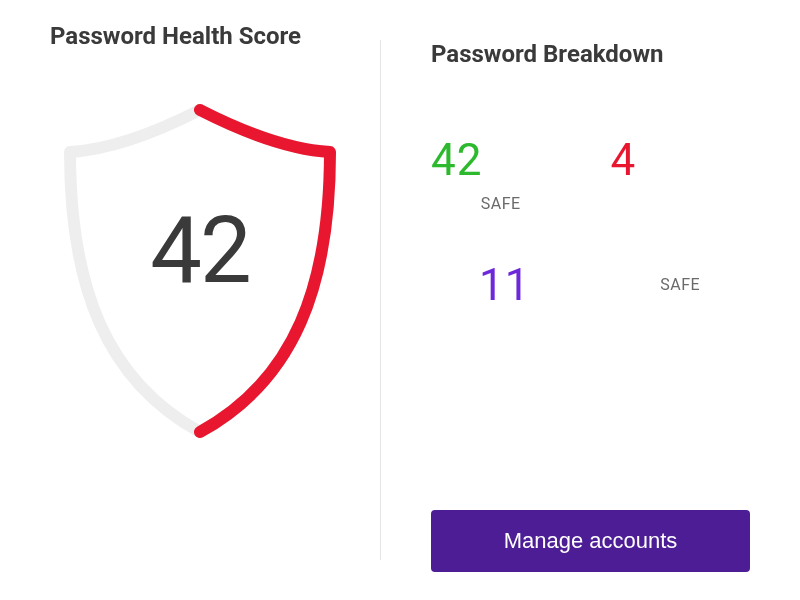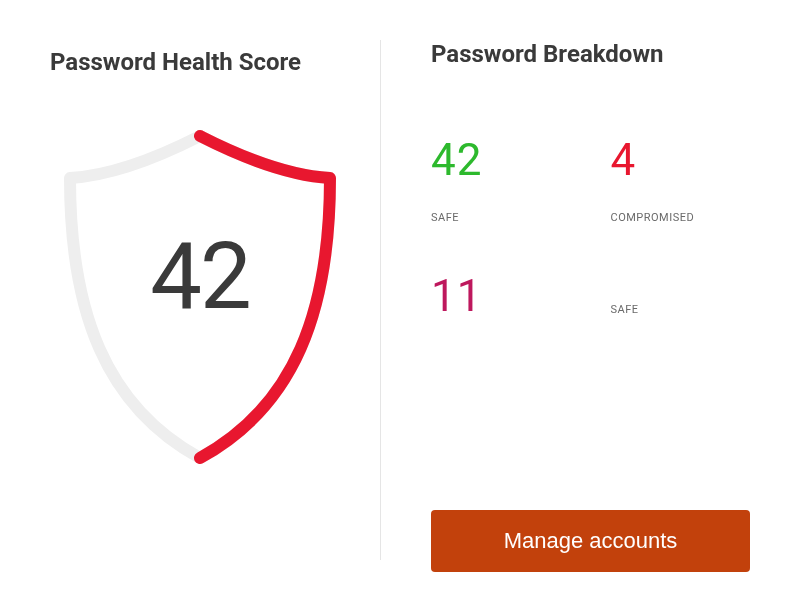--- a/index.html
+++ b/index.html
@@ -6,21 +6,21 @@
   html, body { width: 800px; height: 600px; }
   body {
     font-family: -apple-system, BlinkMacSystemFont, "Segoe UI", Roboto, "Helvetica Neue", Arial, sans-serif;
     background: #ffffff;
     color: #3a3a3a;
     display: flex;
     height: 600px;
   }
   .panel-left {
     flex: 0 0 380px;
-    padding: 48px 20px 40px 50px;
+    padding: 22px 20px 40px 50px;
     position: relative;
   }
   .divider {
     flex: 0 0 1px;
     background: #e5e5e5;
     margin: 40px 0;
   }
   .panel-right {
     flex: 1;
     padding: 40px 50px 28px 50px;
@@ -59,34 +59,35 @@
     margin-top: 30px;
   }
   .stat .stat-value {
     font-size: 44px;
     font-weight: 400;
     line-height: 1;
     font-variant-numeric: tabular-nums;
     letter-spacing: 1px;
   }
   .stat .stat-label {
-    font-size: 11px;
+    font-size: 16px;
     font-weight: 400;
     color: #6a6a6a;
     letter-spacing: 0.5px;
-    margin-top: 29px;
+    margin-top: 12px;
+    text-align: center;
   }
   .c-green  { color: #2db92d; }
   .c-red    { color: #e8172f; }
-  .c-yellow { color: #be185d; }
+  .c-yellow { color: #6d28d9; margin-left: 48px; }
   .spacer { flex: 1; }
   .manage-btn {
     display: block;
     width: 100%;
-    background: #c2410c;
+    background: #4c1d95;
     color: #ffffff;
     border: none;
     border-radius: 4px;
     font-size: 22px;
     font-weight: 400;
     padding: 18px 0;
     cursor: pointer;
     text-align: center;
   }
 </style>
@@ -120,21 +121,20 @@
 <div class="panel-right">
   <h2 class="section-title">Password Breakdown</h2>
 
   <div class="breakdown-grid">
     <div class="stat">
       <div class="stat-value c-green">42</div>
       <div class="stat-label">SAFE</div>
     </div>
     <div class="stat">
       <div class="stat-value c-red">4</div>
-      <div class="stat-label">COMPROMISED</div>
     </div>
     <div class="stat">
       <div class="stat-value c-yellow">11</div>
     </div>
     <div class="stat">
       <div class="stat-label">SAFE</div>
     </div>
   </div>
 
   <div class="spacer"></div>

